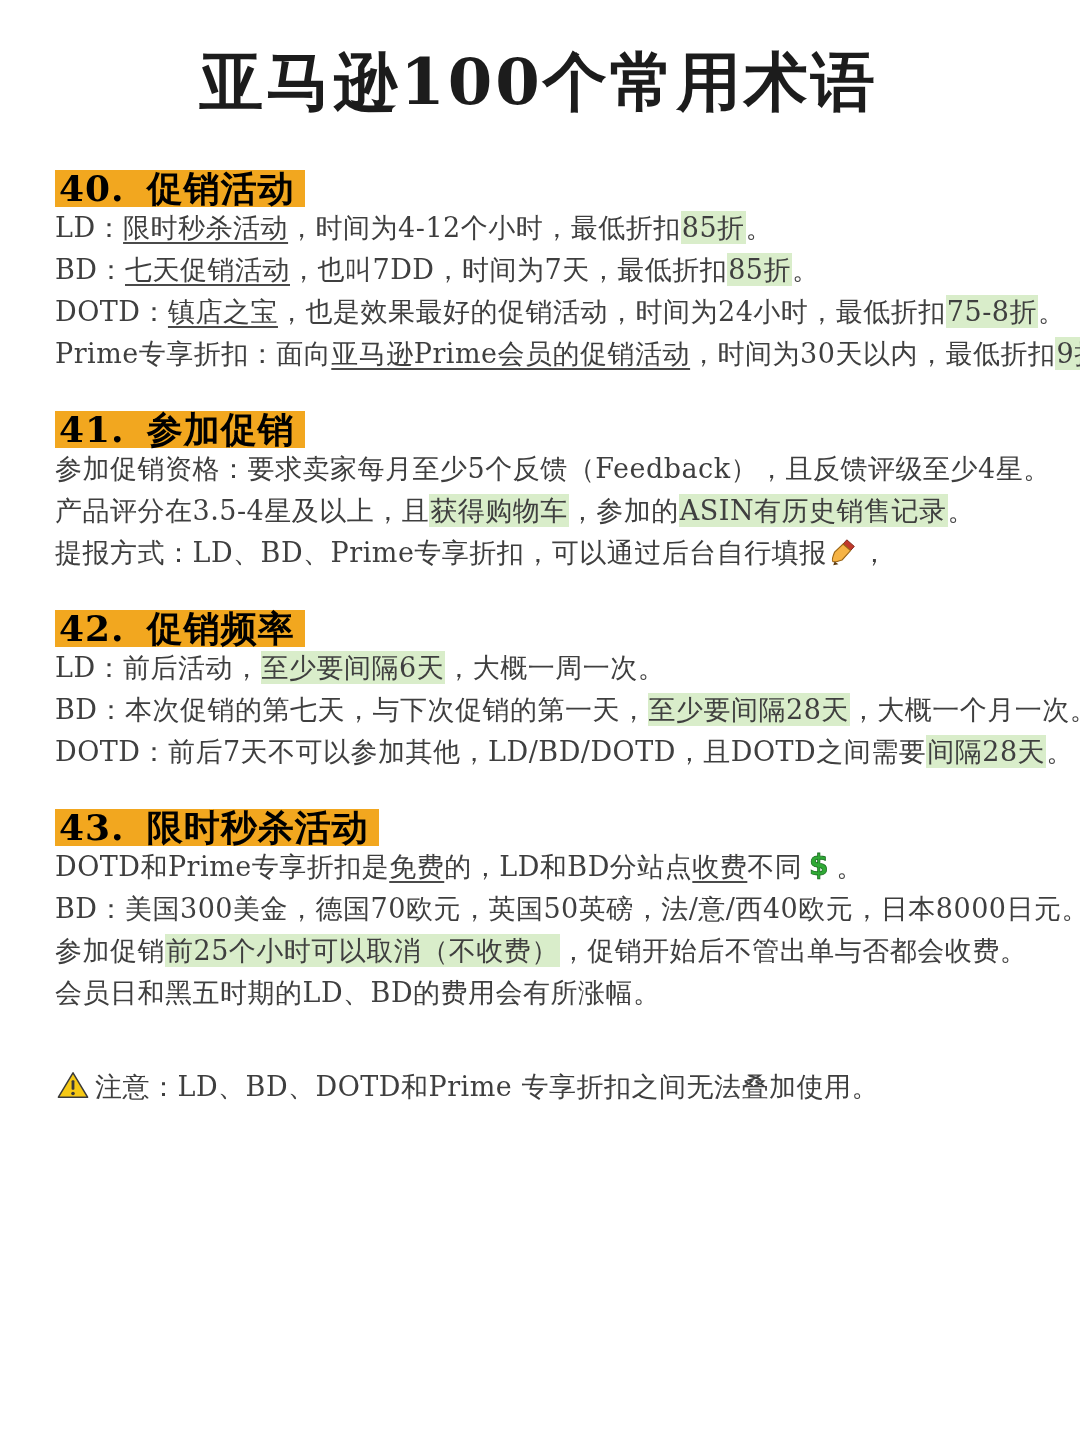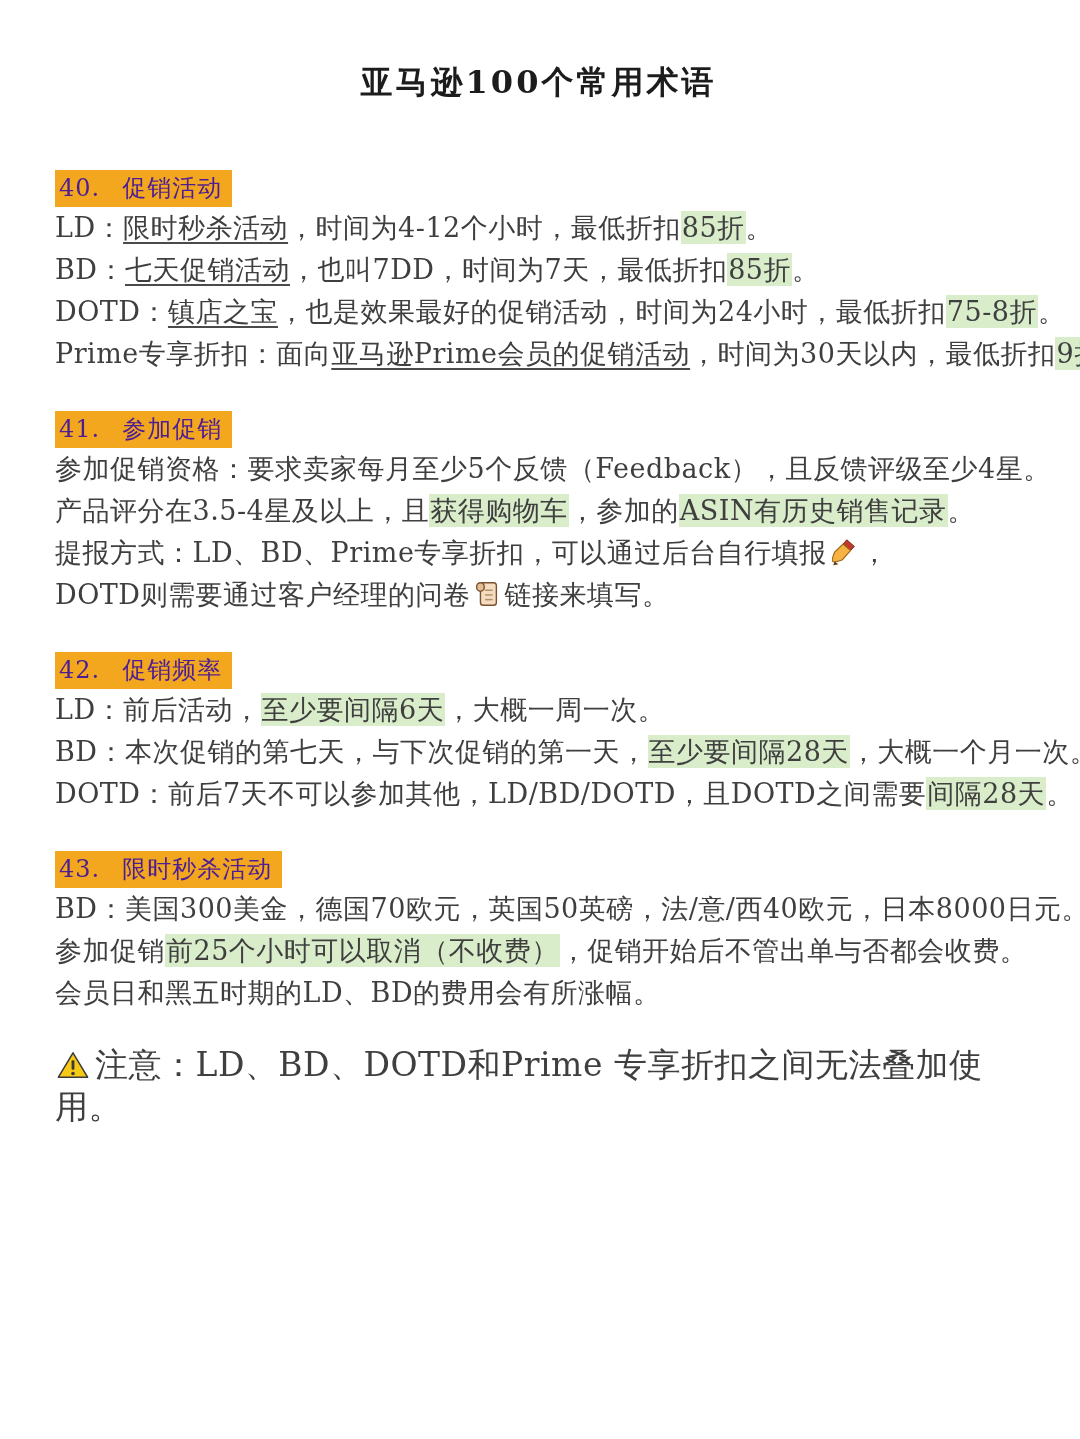--- a/index.html
+++ b/index.html
@@ -4,35 +4,35 @@
 <style>
   html,body{margin:0;padding:0;background:#ffffff;}
   body{
     width:1080px;height:1439px;position:relative;overflow:hidden;
     font-family:"DejaVu Serif","Liberation Serif",serif;
     color:#3f3f3f;
   }
   .page{padding:0 58px 0 55px;}
   .doc-title{
     text-align:center;
-    font-size:32px;
+    font-size:64px;
     font-weight:700;
     color:#1c1c1c;
     letter-spacing:3px;
     padding-top:50px;
     line-height:64px;
   }
   .section{margin-top:36px;}
   #sections > .section:first-child{margin-top:56px;}
   .section-heading{
     display:inline-block;
     background:var(--orange,#f2a71f);
-    color:#4c1d95;
-    font-size:24px;
-    font-weight:400;
+    color:#000000;
+    font-size:36px;
+    font-weight:700;
     line-height:34px;
     padding:1px 10px 2px 4px;
     letter-spacing:1px;
   }
   .heading-num{margin-right:22px;}
   .line{
     font-size:27px;
     line-height:42px;
     letter-spacing:0.5px;
     white-space:nowrap;
@@ -49,51 +49,47 @@
     padding:1px 1px;
   }
   .inline-icon{
     display:inline-block;
     width:30px;height:30px;
     vertical-align:-5px;
     margin:0 2px;
   }
   .inline-icon svg{width:100%;height:100%;display:block;}
   .note-line{
-    margin-top:30px;
-    font-size:33px;
+    margin-top:52px;
+    font-size:27px;
     line-height:42px;
     letter-spacing:0.5px;
   }
   .note-line .inline-icon{width:32px;height:30px;margin-right:6px;vertical-align:-4px;}
 </style>
 </head>
 <body>
 
 <div class="page">
   <div class="doc-title">亚马逊100个常用术语</div>
   <div id="sections">
       <div class="section"><div class="section-heading"><span class="heading-num">40.</span><span>促销活动</span></div><div class="line"><span>LD：</span><span class="u">限时秒杀活动</span><span>，时间为4-12个小时，最低折扣</span><span class="hl">85折</span><span>。</span></div><div class="line"><span>BD：</span><span class="u">七天促销活动</span><span>，也叫7DD，时间为7天，最低折扣</span><span class="hl">85折</span><span>。</span></div><div class="line"><span>DOTD：</span><span class="u">镇店之宝</span><span>，也是效果最好的促销活动，时间为24小时，最低折扣</span><span class="hl">75-8折</span><span>。</span></div><div class="line"><span>Prime专享折扣：面向</span><span class="u">亚马逊Prime会员的促销活动</span><span>，时间为30天以内，最低折扣</span><span class="hl">9折</span></div></div>
       <div class="section"><div class="section-heading"><span class="heading-num">41.</span><span>参加促销</span></div><div class="line"><span>参加促销资格：要求卖家每月至少5个反馈（Feedback），且反馈评级至少4星。</span></div><div class="line"><span>产品评分在3.5-4星及以上，且</span><span class="hl">获得购物车</span><span>，参加的</span><span class="hl">ASIN有历史销售记录</span><span>。</span></div><div class="line"><span>提报方式：LD、BD、Prime专享折扣，可以通过后台自行填报</span><span class="inline-icon">
   <svg viewBox="0 0 32 32" xmlns="http://www.w3.org/2000/svg">
     <path d="M19 3 l8 7 -4 4.5 -8 -7 z" fill="#c0392b" stroke="#7e241a" stroke-width="1"></path>
     <path d="M15 7.5 l8 7 -9 10 q-9 3 -10 1.5 q-1.5-1.5 2-10 z" fill="#f6b344" stroke="#9a6414" stroke-width="1.2"></path>
     <path d="M6 26 l4 3 -5.5 1 z" fill="#5b3a10"></path>
   </svg>
-</span><span>，</span></div><div class="line"><span>DOTD则需要通过客户经理的问卷</span><span class="inline-icon">
-  <svg viewBox="0 0 32 32" xmlns="http://www.w3.org/2000/svg">
-    <rect x="9" y="4" width="17" height="24" rx="3" fill="#f3dcbf" stroke="#7a5230" stroke-width="1.5"></rect>
-    <rect x="5" y="4" width="8" height="9" rx="4" fill="#e2bf98" stroke="#7a5230" stroke-width="1.5"></rect>
-    <line x1="14" y1="12" x2="22" y2="12" stroke="#b08d62" stroke-width="1.5"></line>
-    <line x1="14" y1="17" x2="22" y2="17" stroke="#b08d62" stroke-width="1.5"></line>
-    <line x1="14" y1="22" x2="22" y2="22" stroke="#b08d62" stroke-width="1.5"></line>
+</span><span>，</span></div></div>
+      <div class="section"><div class="section-heading"><span class="heading-num">42.</span><span>促销频率</span></div><div class="line"><span>LD：前后活动，</span><span class="hl">至少要间隔6天</span><span>，大概一周一次。</span></div><div class="line"><span>BD：本次促销的第七天，与下次促销的第一天，</span><span class="hl">至少要间隔28天</span><span>，大概一个月一次。</span></div><div class="line"><span>DOTD：前后7天不可以参加其他，LD/BD/DOTD，且DOTD之间需要</span><span class="hl">间隔28天</span><span>。</span></div></div>
+      <div class="section"><div class="section-heading"><span class="heading-num">43.</span><span>限时秒杀活动</span></div><div class="line"><span>DOTD和Prime专享折扣是</span><span class="u">免费</span><span>的，LD和BD分站点</span><span class="u">收费</span><span>不同</span><span class="inline-icon">
+  <svg viewBox="0 0 22 30" xmlns="http://www.w3.org/2000/svg">
+    <text x="11" y="24" text-anchor="middle" font-size="28" font-weight="bold" font-family="DejaVu Sans, sans-serif" fill="#2faa35" stroke="#1b6e22" stroke-width="0.8">$</text>
   </svg>
-</span><span>链接来填写。</span></div></div>
-      <div class="section"><div class="section-heading"><span class="heading-num">42.</span><span>促销频率</span></div><div class="line"><span>LD：前后活动，</span><span class="hl">至少要间隔6天</span><span>，大概一周一次。</span></div><div class="line"><span>BD：本次促销的第七天，与下次促销的第一天，</span><span class="hl">至少要间隔28天</span><span>，大概一个月一次。</span></div><div class="line"><span>DOTD：前后7天不可以参加其他，LD/BD/DOTD，且DOTD之间需要</span><span class="hl">间隔28天</span><span>。</span></div></div>
-      <div class="section"><div class="section-heading"><span class="heading-num">43.</span><span>限时秒杀活动</span></div><div class="line"><span>BD：美国300美金，德国70欧元，英国50英磅，法/意/西40欧元，日本8000日元。</span></div><div class="line"><span>参加促销</span><span class="hl">前25个小时可以取消（不收费）</span><span>，促销开始后不管出单与否都会收费。</span></div><div class="line"><span>会员日和黑五时期的LD、BD的费用会有所涨幅。</span></div></div>
+</span><span>。</span></div><div class="line"><span>BD：美国300美金，德国70欧元，英国50英磅，法/意/西40欧元，日本8000日元。</span></div><div class="line"><span>参加促销</span><span class="hl">前25个小时可以取消（不收费）</span><span>，促销开始后不管出单与否都会收费。</span></div><div class="line"><span>会员日和黑五时期的LD、BD的费用会有所涨幅。</span></div></div>
     </div>
   <div class="note-line" id="note"><span class="inline-icon">
   <svg viewBox="0 0 34 30" xmlns="http://www.w3.org/2000/svg">
     <path d="M17 2 L32.5 28 L1.5 28 Z" fill="#f6c915" stroke="#3a3a3a" stroke-width="1.6" stroke-linejoin="round"></path>
     <rect x="15.5" y="10" width="3" height="10" rx="1" fill="#3a3a3a"></rect>
     <circle cx="17" cy="24" r="1.9" fill="#3a3a3a"></circle>
   </svg>
 </span><span>注意：LD、BD、DOTD和Prime 专享折扣之间无法叠加使用。</span></div>
 </div>
 

